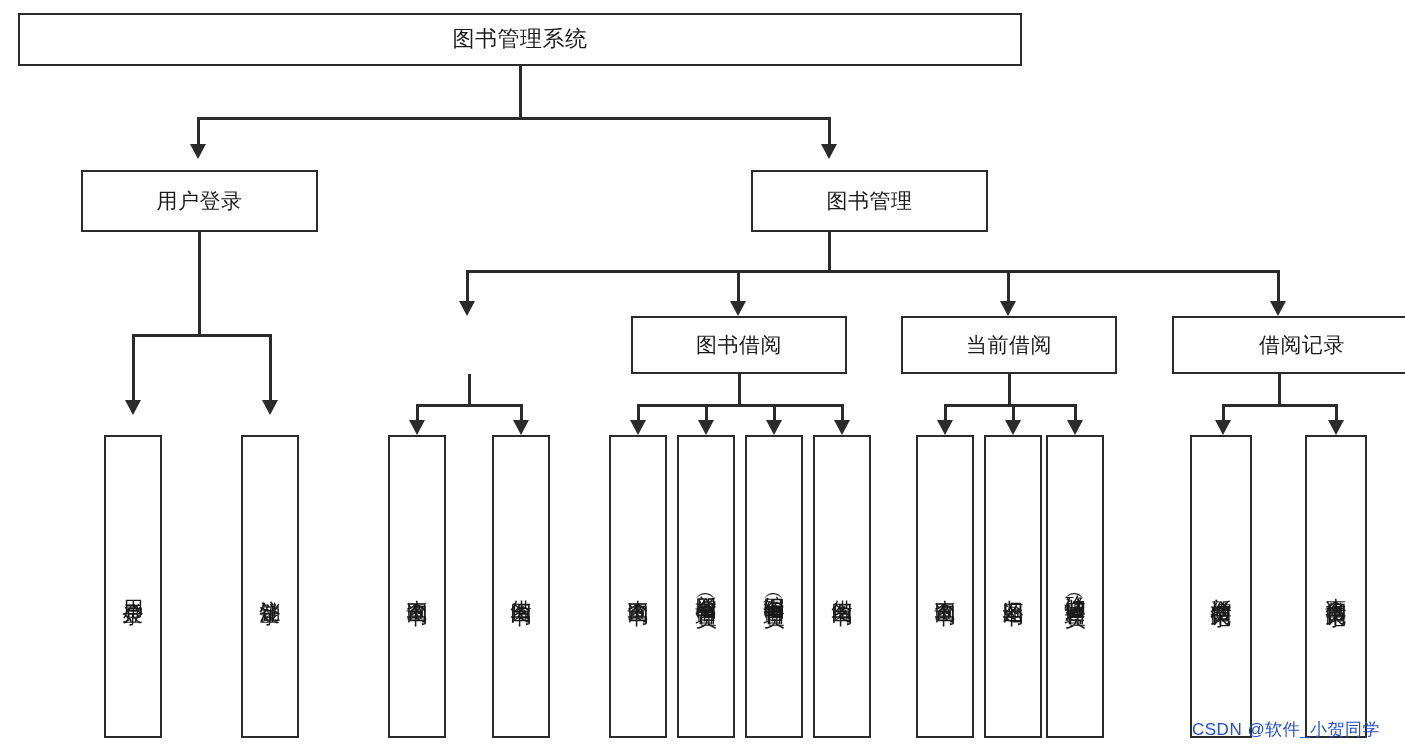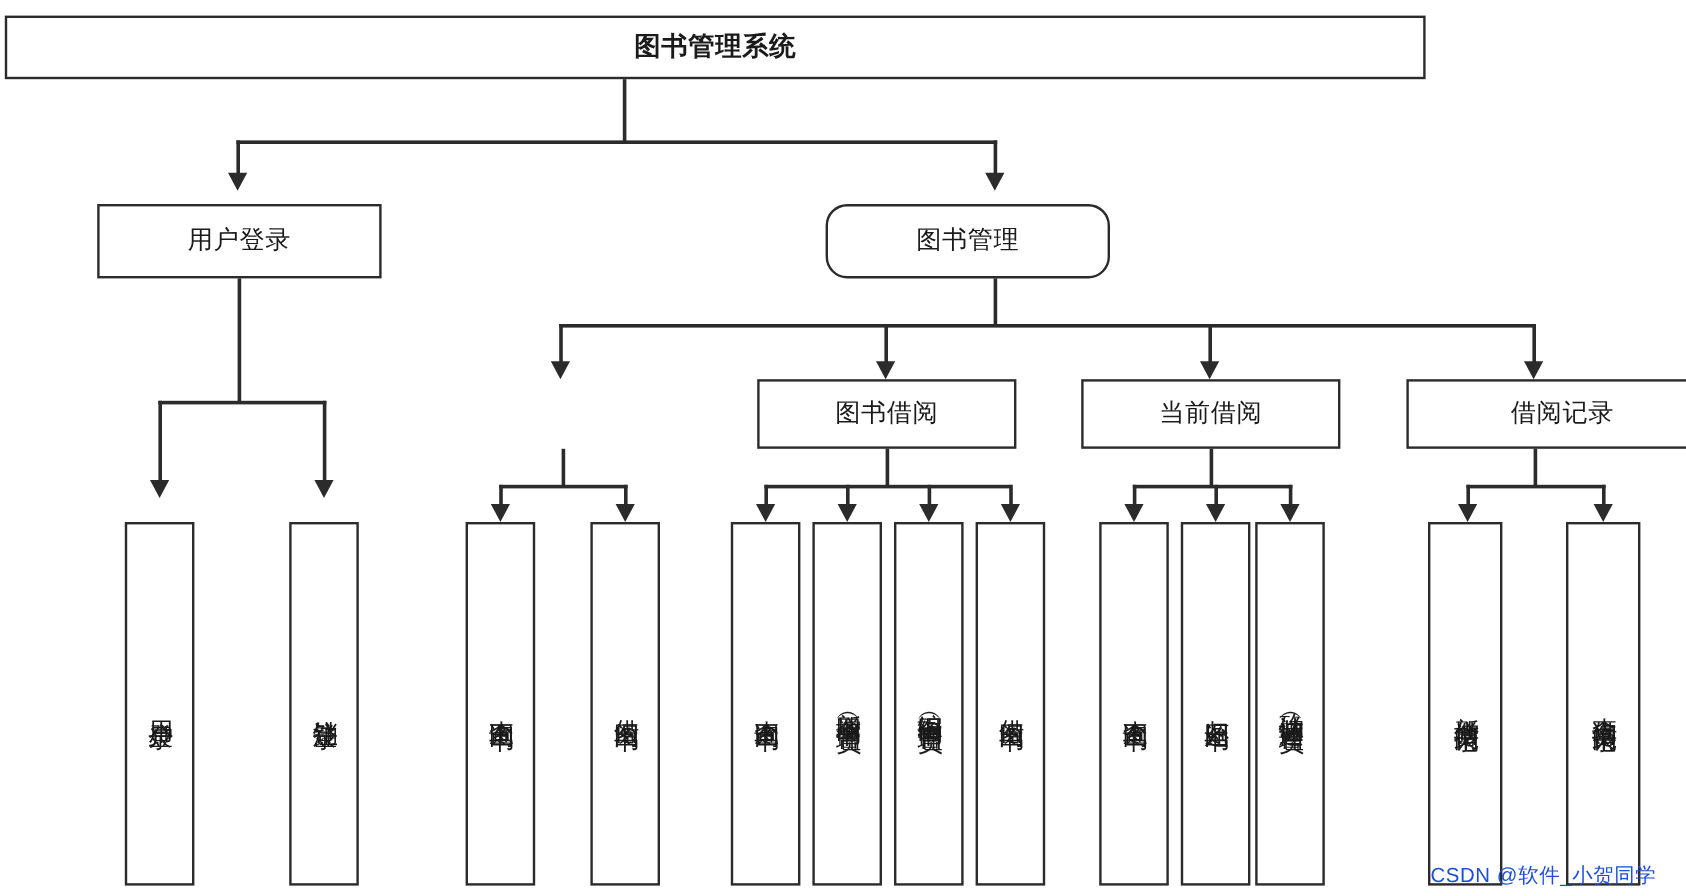--- a/index.html
+++ b/index.html
@@ -65,37 +65,37 @@
     font-size: 17px;
     white-space: nowrap;
     letter-spacing: 0.5px;
   }
 </style>
 </head>
 <body>
 
 <div id="canvas">
 
-  <div class="node horiz root" style="left:4px; top:13px; width:1184px; height:53px;font-weight:bold;">
+  <div class="node horiz root" style="left:18px; top:13px; width:1004px; height:53px;">
     <span>图书管理系统</span>
   </div>
 
   <div class="conn v" style="left:519px; top:66px; width:3px; height:53px;"></div>
 
   <div class="conn h" style="left:197px; top:117px; width:634px; height:3px;"></div>
 
   <div class="conn v" style="left:197px; top:117px; width:3px; height:28px;"></div>
   <div class="arrow" style="left:190px; top:144px;"></div>
   <div class="conn v" style="left:828px; top:117px; width:3px; height:28px;"></div>
   <div class="arrow" style="left:821px; top:144px;"></div>
 
   <div class="node horiz" style="left:81px; top:170px; width:237px; height:62px;">
     <span>用户登录</span>
   </div>
-  <div class="node horiz" style="left:688px; top:170px; width:237px; height:62px;border-radius:18px;">
+  <div class="node horiz" style="left:751px; top:170px; width:237px; height:62px;">
     <span>图书管理</span>
   </div>
 
   <div class="conn v" style="left:198px; top:232px; width:3px; height:104px;"></div>
   <div class="conn h" style="left:132px; top:334px; width:140px; height:3px;"></div>
   <div class="conn v" style="left:132px; top:334px; width:3px; height:67px;"></div>
   <div class="arrow" style="left:125px; top:400px;"></div>
   <div class="conn v" style="left:269px; top:334px; width:3px; height:67px;"></div>
   <div class="arrow" style="left:262px; top:400px;"></div>
 

